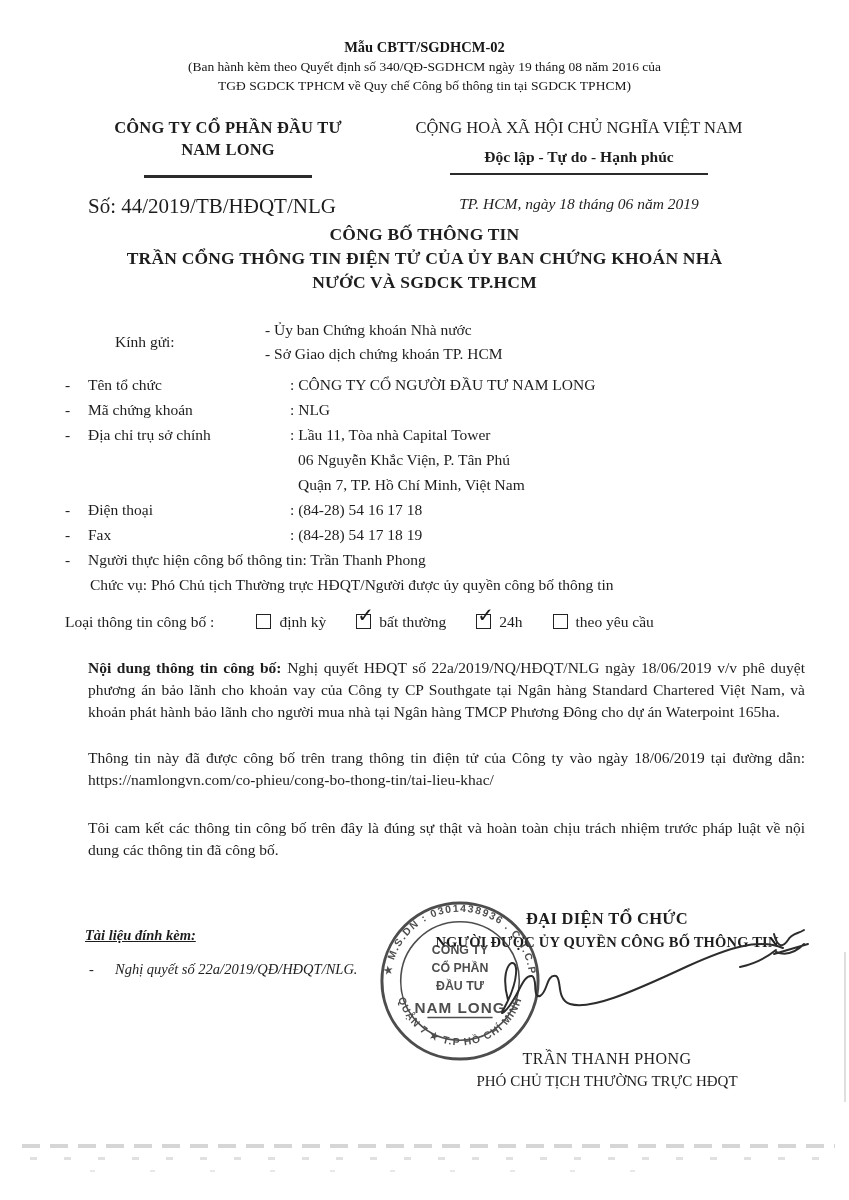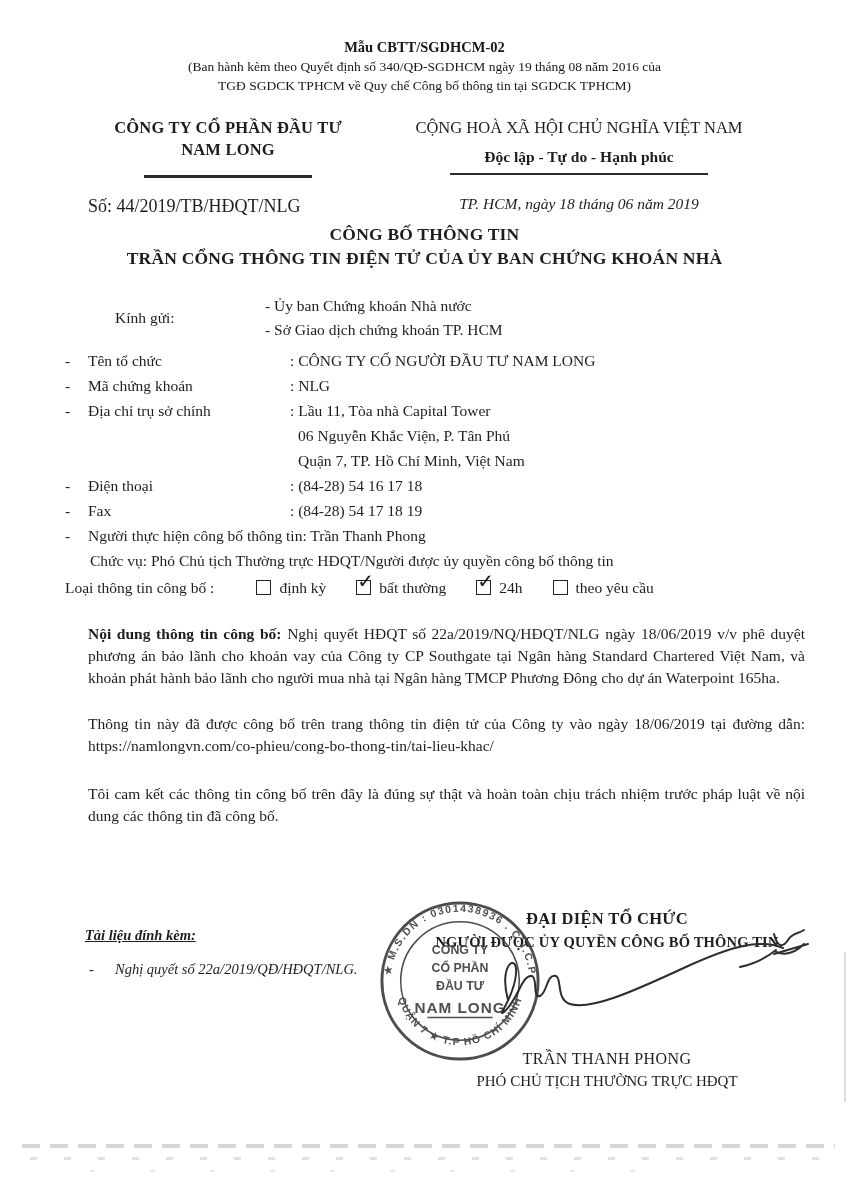--- a/index.html
+++ b/index.html
@@ -11,21 +11,21 @@
   }
   
   .form-note { padding-top:38px; text-align:center; font-size:13.5px; line-height:19px; color:#171717; }
   .form-note .l1 { font-weight:bold; font-size:14.5px; }
 
   
   .header-cols { display:flex; justify-content:space-between; padding:22px 70px 0 88px; }
   .col-left { width:280px; text-align:center; }
   .company { font-weight:bold; font-size:16.5px; line-height:22px; letter-spacing:.2px; }
   .rule-left { width:168px; height:2.5px; background:#2b2b2b; margin:14px auto 0; }
-  .doc-number { text-align:left; font-size:18px; margin-top:16px; line-height:24px; }
+  .doc-number { text-align:left; font-size:21px; margin-top:16px; line-height:24px; }
   .col-right { width:400px; text-align:center; }
   .motto { font-weight:normal; font-size:16.5px; line-height:22px; }
   .slogan { font-weight:bold; font-size:15.5px; margin-top:7px; line-height:21px; }
   .rule-right { width:258px; height:2px; background:#2b2b2b; margin:6px auto 0; }
   .date-line { font-style:italic; font-size:15.5px; margin-top:17px; line-height:24px; }
 
   
   .doc-title { text-align:center; font-weight:bold; font-size:17.5px; line-height:24px; margin-top:4px; letter-spacing:.2px; }
 
   
@@ -36,21 +36,21 @@
   .fields { margin-top:6px; padding:0 66px 0 65px; font-size:15.5px; }
   .field-row { display:flex; line-height:25px; }
   .dash { width:23px; }
   .flabel { width:202px; flex:none; }
   .flabel.wide { width:auto; }
   .fvalue { flex:1; }
   .cont-row { padding-left:233px; line-height:25px; }
   .position-line { padding-left:25px; line-height:25px; }
 
   
-  .type-row { display:flex; align-items:center; line-height:26px; margin-top:2px; }
+  .type-row { display:flex; align-items:center; line-height:26px; margin-top:12px; }
   .type-label { margin-right:42px; }
   .cb-option { display:flex; align-items:center; margin-right:30px; }
   .checkbox { position:relative; width:15px; height:15px; border:1.7px solid #222; margin-right:8px; flex:none; }
   .checkbox .tick { display:none; position:absolute; left:0px; top:-10px; font-size:20px; font-weight:bold; color:#1b1b1b; font-family:"DejaVu Sans", sans-serif; line-height:1; }
   .checkbox.checked .tick { display:block; }
 
   
   .para { padding:0 44px 0 88px; font-size:15.5px; line-height:22px; text-align:justify; }
   .p1 { margin-top:22px; }
   .p2 { margin-top:24px; }
@@ -107,20 +107,21 @@
       <div class="motto">CỘNG HOÀ XÃ HỘI CHỦ NGHĨA VIỆT NAM</div>
       <div class="slogan">Độc lập - Tự do - Hạnh phúc</div>
       <div class="rule-right"></div>
       <div class="date-line">TP. HCM, ngày 18 tháng 06 năm 2019</div>
     </div>
   </div>
 
   <div class="doc-title">
     <div>CÔNG BỐ THÔNG TIN</div>
     <div>TRẦN CỔNG THÔNG TIN ĐIỆN TỬ CỦA ỦY BAN CHỨNG KHOÁN NHÀ</div>
+    <div>NƯỚC VÀ SGDCK TP.HCM</div>
   </div>
 
   <div class="recipients">
     <div class="rlabel">Kính gửi:</div>
     <div>
       <div>- Ủy ban Chứng khoán Nhà nước</div>
       <div>- Sở Giao dịch chứng khoán TP. HCM</div>
     </div>
   </div>
 

